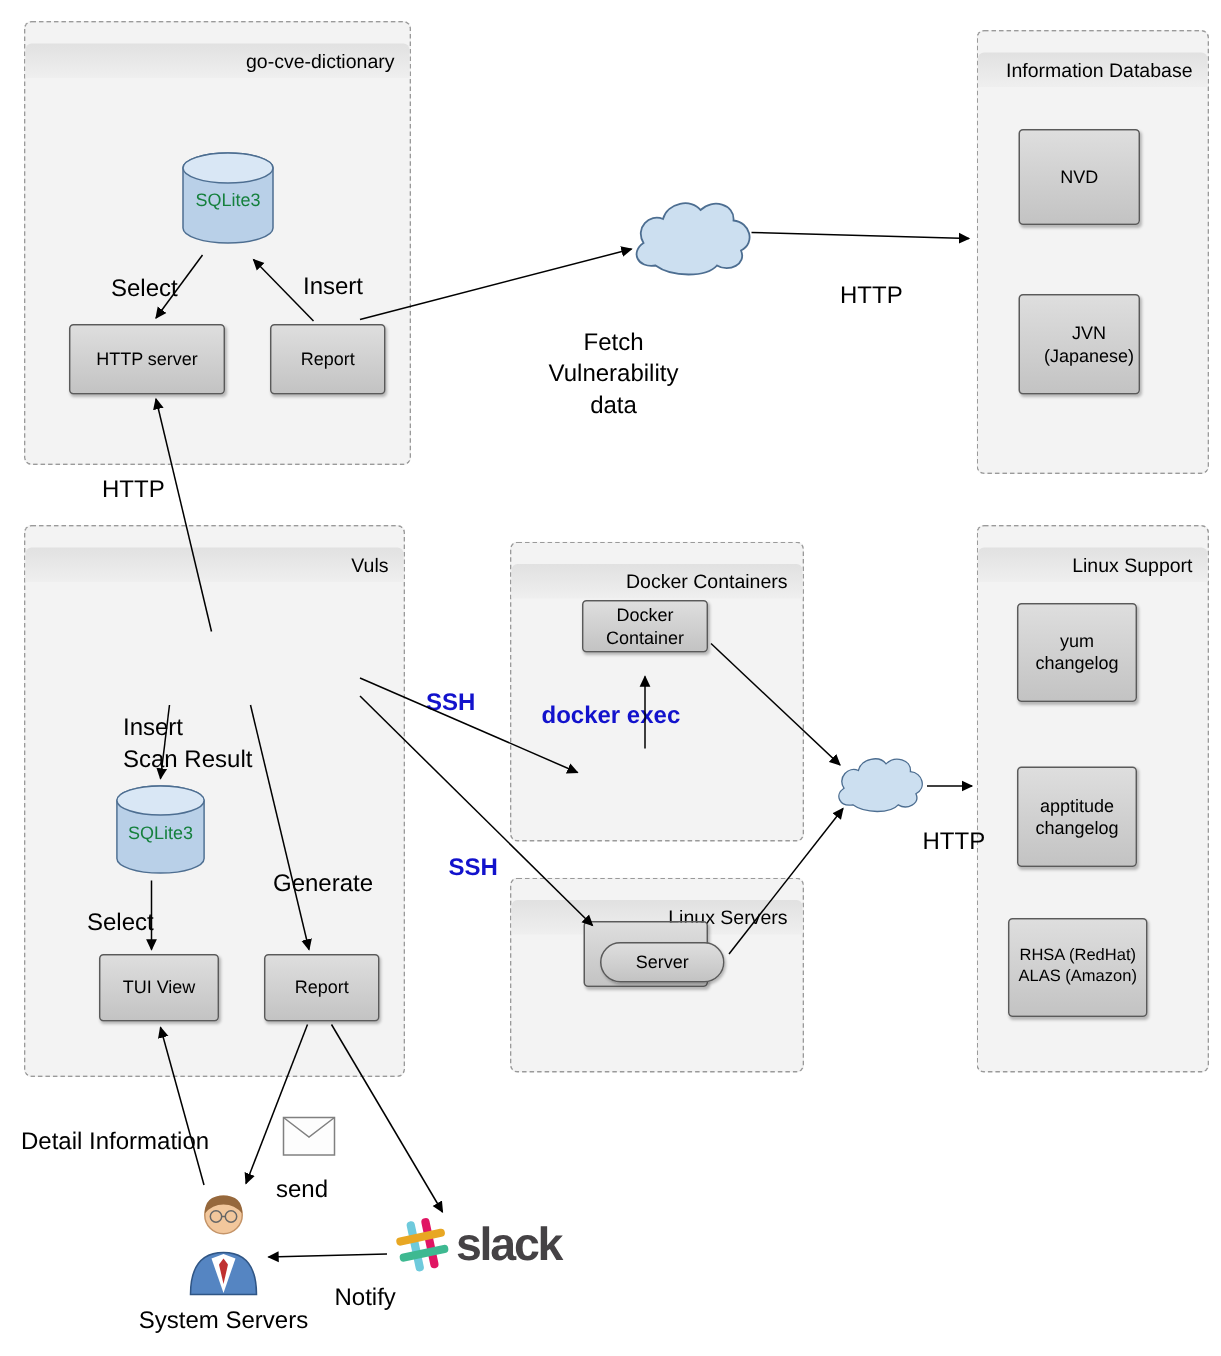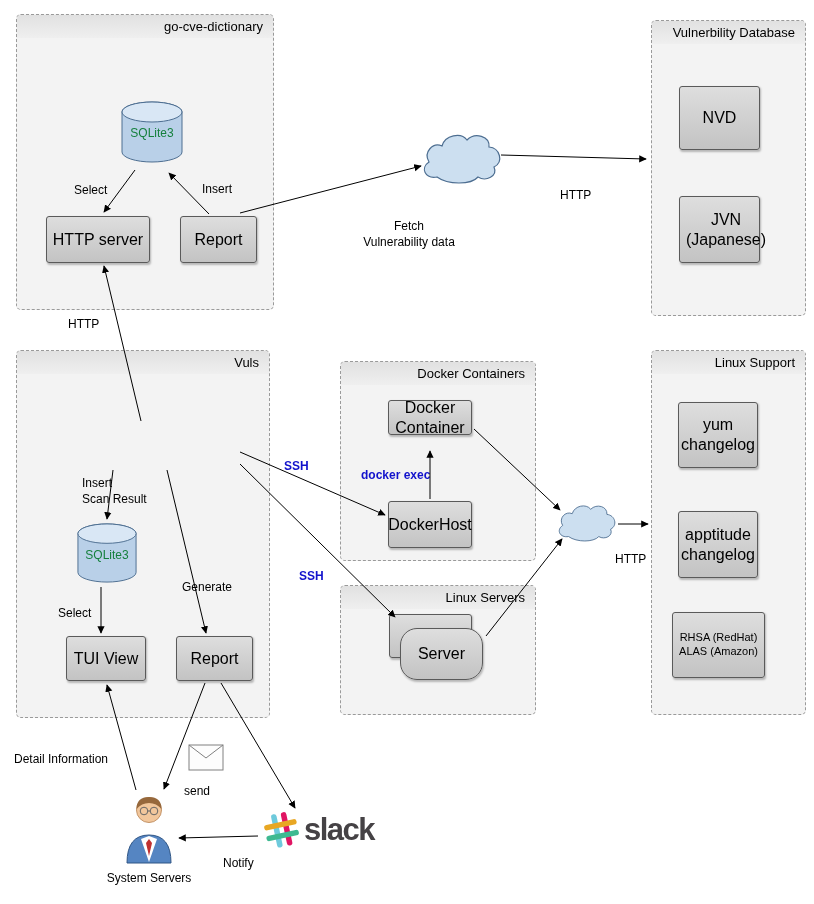--- a/index.html
+++ b/index.html
@@ -1,55 +1,55 @@
 <!DOCTYPE html>
 <html><head>
 <meta charset="utf-8">
 <style>
   * { margin:0; padding:0; box-sizing:border-box; }
   html,body { background:#ffffff; }
   body { font-family:"Liberation Sans","DejaVu Sans",sans-serif; }
   #canvas { position:relative; width:814px; height:904px; background:#ffffff; overflow:hidden; }
 
   .group { position:absolute; border:1.5px dashed #9a9a9a; border-radius:5px; background:#f3f3f3; z-index:1; }
-  .group-title { position:absolute; top:0; left:0; right:0; height:23px;
+  .group-title { position:absolute; top:14px; left:0; right:0; height:23px;
                  background:linear-gradient(#e1e1e1,#efefef); border-radius:4px 4px 0 0;
                  font-size:13px; color:#000; text-align:right; padding:4px 10px 0 0; }
 
   .node { position:absolute; background:linear-gradient(#dedede,#c3c3c3);
           border:1px solid #5a5a5a; border-radius:3px;
           box-shadow:1px 1.5px 2px rgba(0,0,0,0.25);
           display:flex; align-items:center; justify-content:center;
-          text-align:center; font-size:16px; color:#000;
+          text-align:center; font-size:12px; color:#000;
           white-space:pre-line; line-height:1.25; z-index:2; }
   .node.scan { background:linear-gradient(#ffd54a,#fdbb0f); border-color:#b08000; }
 
   .cylinder { position:absolute; z-index:2; }
   .cylinder .cyl-label { position:absolute; left:0; right:0; top:26px; text-align:center; font-size:12px; color:#15803d; }
 
-  .lbl { position:absolute; font-size:12px; color:#000; white-space:pre-line; line-height:1.3; z-index:3; }
+  .lbl { position:absolute; font-size:16px; color:#000; white-space:pre-line; line-height:1.3; z-index:3; }
   .lbl.blue { color:#1212cc; font-weight:bold; }
   .lbl.center { text-align:center; }
 
   .figure { position:absolute; z-index:2; }
   .slack-text { position:absolute; font-size:31px; font-weight:bold; color:#454245; letter-spacing:-1.5px; line-height:1; }
 
   #edges { position:absolute; left:0; top:0; z-index:5; pointer-events:none; }
 </style>
 </head>
 <body>
 
 <div id="canvas">
 
   <div class="group" style="left:16px;top:14px;width:258px;height:296px;">
     <div class="group-title">go-cve-dictionary</div>
   </div>
 
   <div class="group" style="left:651px;top:20px;width:155px;height:296px;">
-    <div class="group-title">Vulnerbility Database</div>
+    <div class="group-title">Information Database</div>
   </div>
 
   <div class="group" style="left:16px;top:350px;width:254px;height:368px;">
     <div class="group-title">Vuls</div>
   </div>
 
   <div class="group" style="left:340px;top:361px;width:196px;height:200px;">
     <div class="group-title">Docker Containers</div>
   </div>
 
@@ -82,24 +82,23 @@
 
   <div class="node" style="left:679px;top:86px;width:81px;height:64px;">NVD</div>
   <div class="node" style="left:679px;top:196px;width:81px;height:67px;padding-left:13px;">JVN
 (Japanese)</div>
 
   <div class="node" style="left:66px;top:636px;width:80px;height:45px;">TUI View</div>
   <div class="node" style="left:176px;top:636px;width:77px;height:45px;">Report</div>
 
   <div class="node" style="left:388px;top:400px;width:84px;height:35px;">Docker
 Container</div>
-  <div class="node" style="left:388px;top:501px;width:84px;height:47px;">DockerHost</div>
 
   <div class="node" style="left:389px;top:614px;width:83px;height:44px;"></div>
-  <div class="node" style="left:400px;top:628px;width:83px;height:52px;border-radius:17px;">Server</div>
+  <div class="node" style="left:400px;top:628px;width:83px;height:27px;border-radius:17px;">Server</div>
 
   <div class="node" style="left:678px;top:402px;width:80px;height:66px;">yum
 changelog</div>
   <div class="node" style="left:678px;top:511px;width:80px;height:67px;">apptitude
 changelog</div>
   <div class="node" style="left:672px;top:612px;width:93px;height:66px;font-size:11px;">RHSA (RedHat)
 ALAS (Amazon)</div>
 
   <svg class="figure" style="left:420px;top:130px;" width="84" height="60" viewBox="0 0 84 60">
     <path d="M17,47 C5,49 0,38 9,32 C3,22 13,12 22,16 C25,5 41,2 47,10 C55,2 70,6 69,17 C80,18 84,32 74,37 C78,46 66,52 58,47 C51,55 28,55 17,47 Z" fill="#ccdff0" stroke="#4d6e91" stroke-width="1.2"></path>

